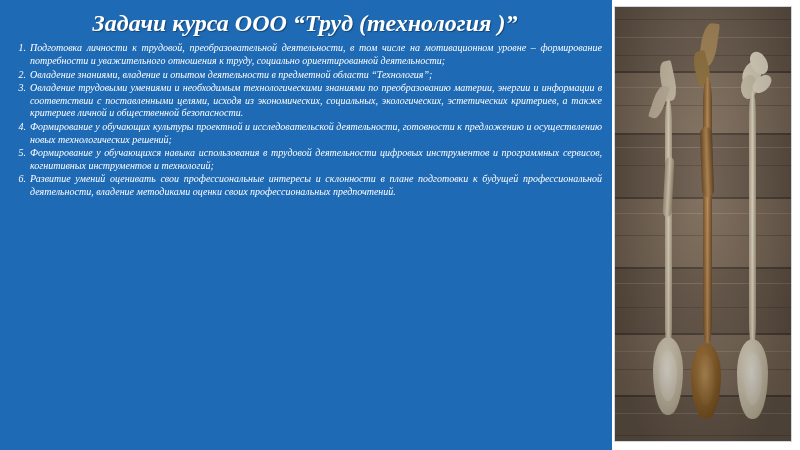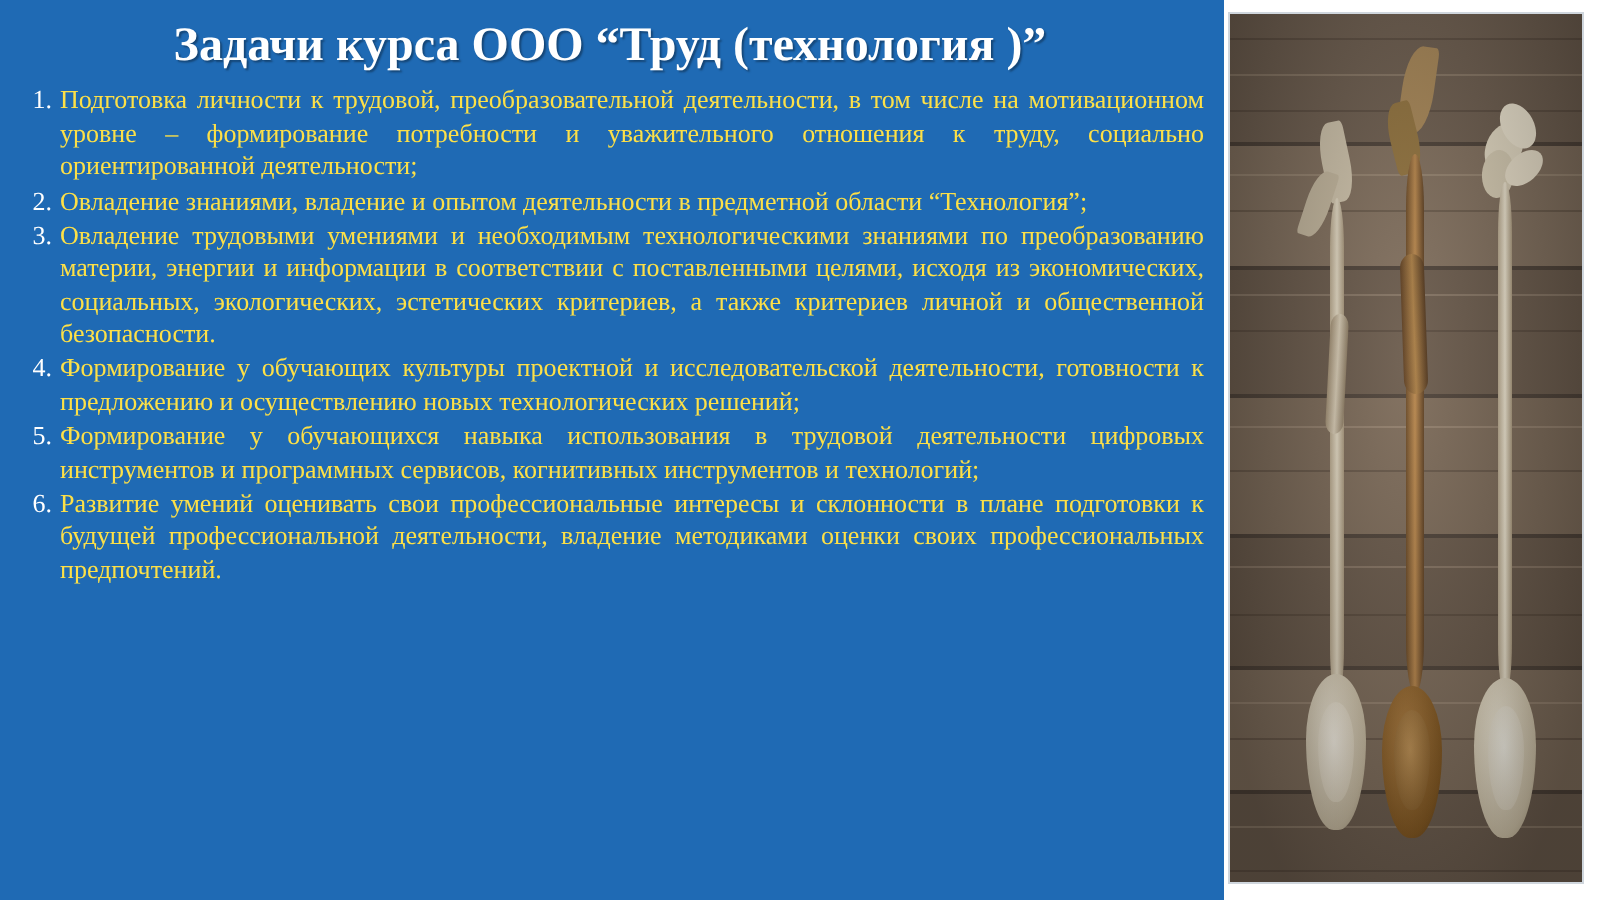--- a/index.html
+++ b/index.html
@@ -22,42 +22,43 @@
   
   #panel {
     position: absolute;
     left: 0;
     top: 0;
     width: 612px;
     height: 450px;
     background: #1f6ab4;
     box-sizing: border-box;
     padding: 6px 10px 6px 8px;
+    font-style: italic;
   }
   #title {
     color: #ffffff;
     font-weight: bold;
     font-size: 24px;
     line-height: 1.1;
     text-align: center;
     margin: 4px 0 6px 0;
     text-shadow: 1px 1px 1px rgba(0,0,0,0.35);
     font-family: "Liberation Serif", serif;
   }
   ol#items {
     list-style: none;
     margin: 0;
     padding: 0;
     counter-reset: li;
   }
   ol#items > li {
     position: relative;
     counter-increment: li;
-    color: #fde047;
-    font-size: 13px;
+    color: #ffffff;
+    font-size: 10px;
     line-height: 1.26;
     text-align: justify;
     text-justify: inter-word;
     padding-left: 22px;
     margin-bottom: 1px;
     font-family: "Liberation Serif", serif;
   }
   ol#items > li::before {
     content: counter(li) ".";
     position: absolute;

